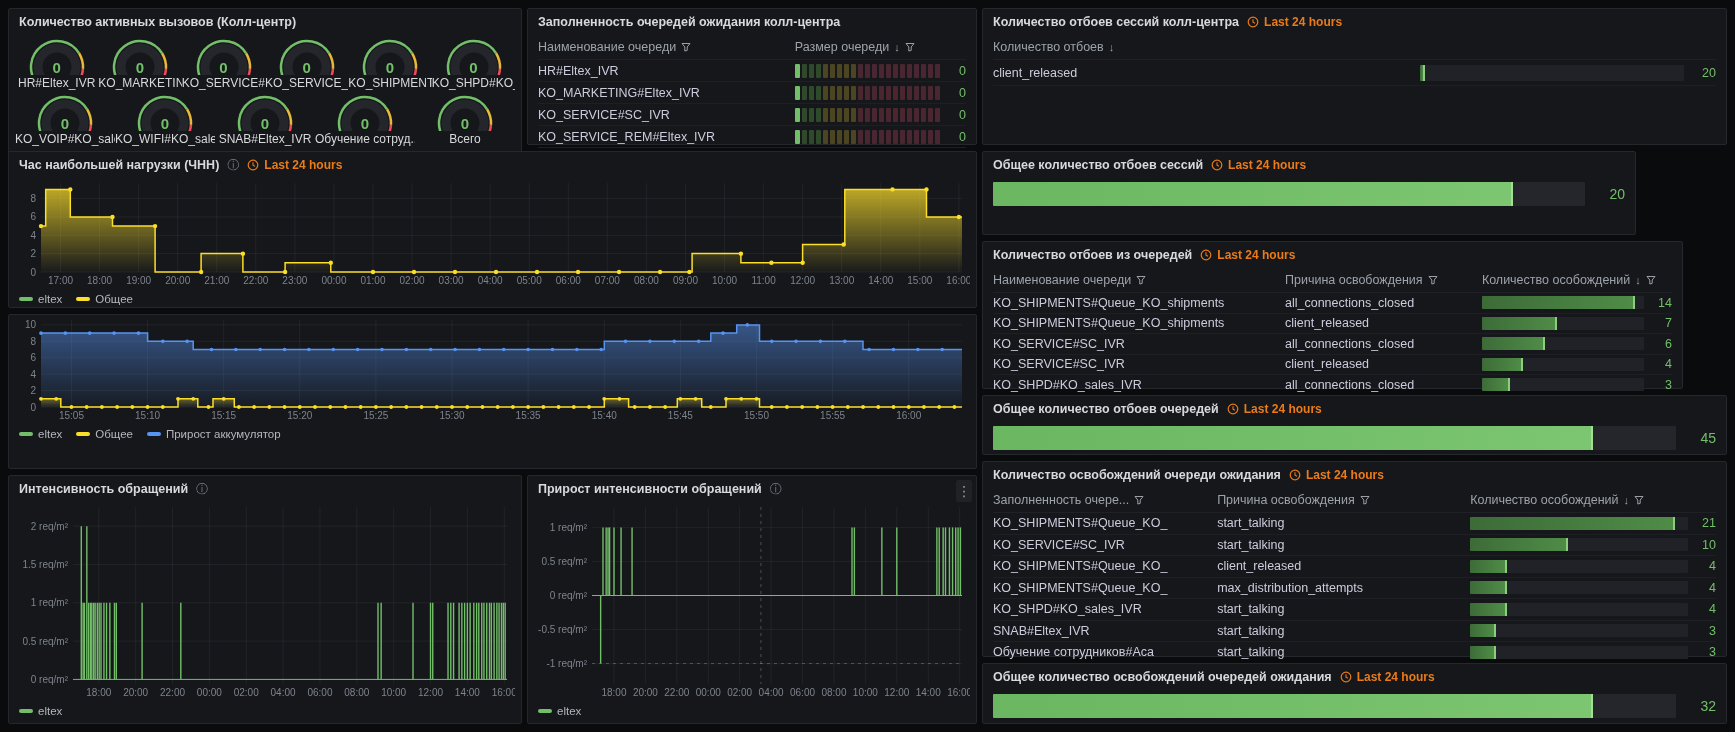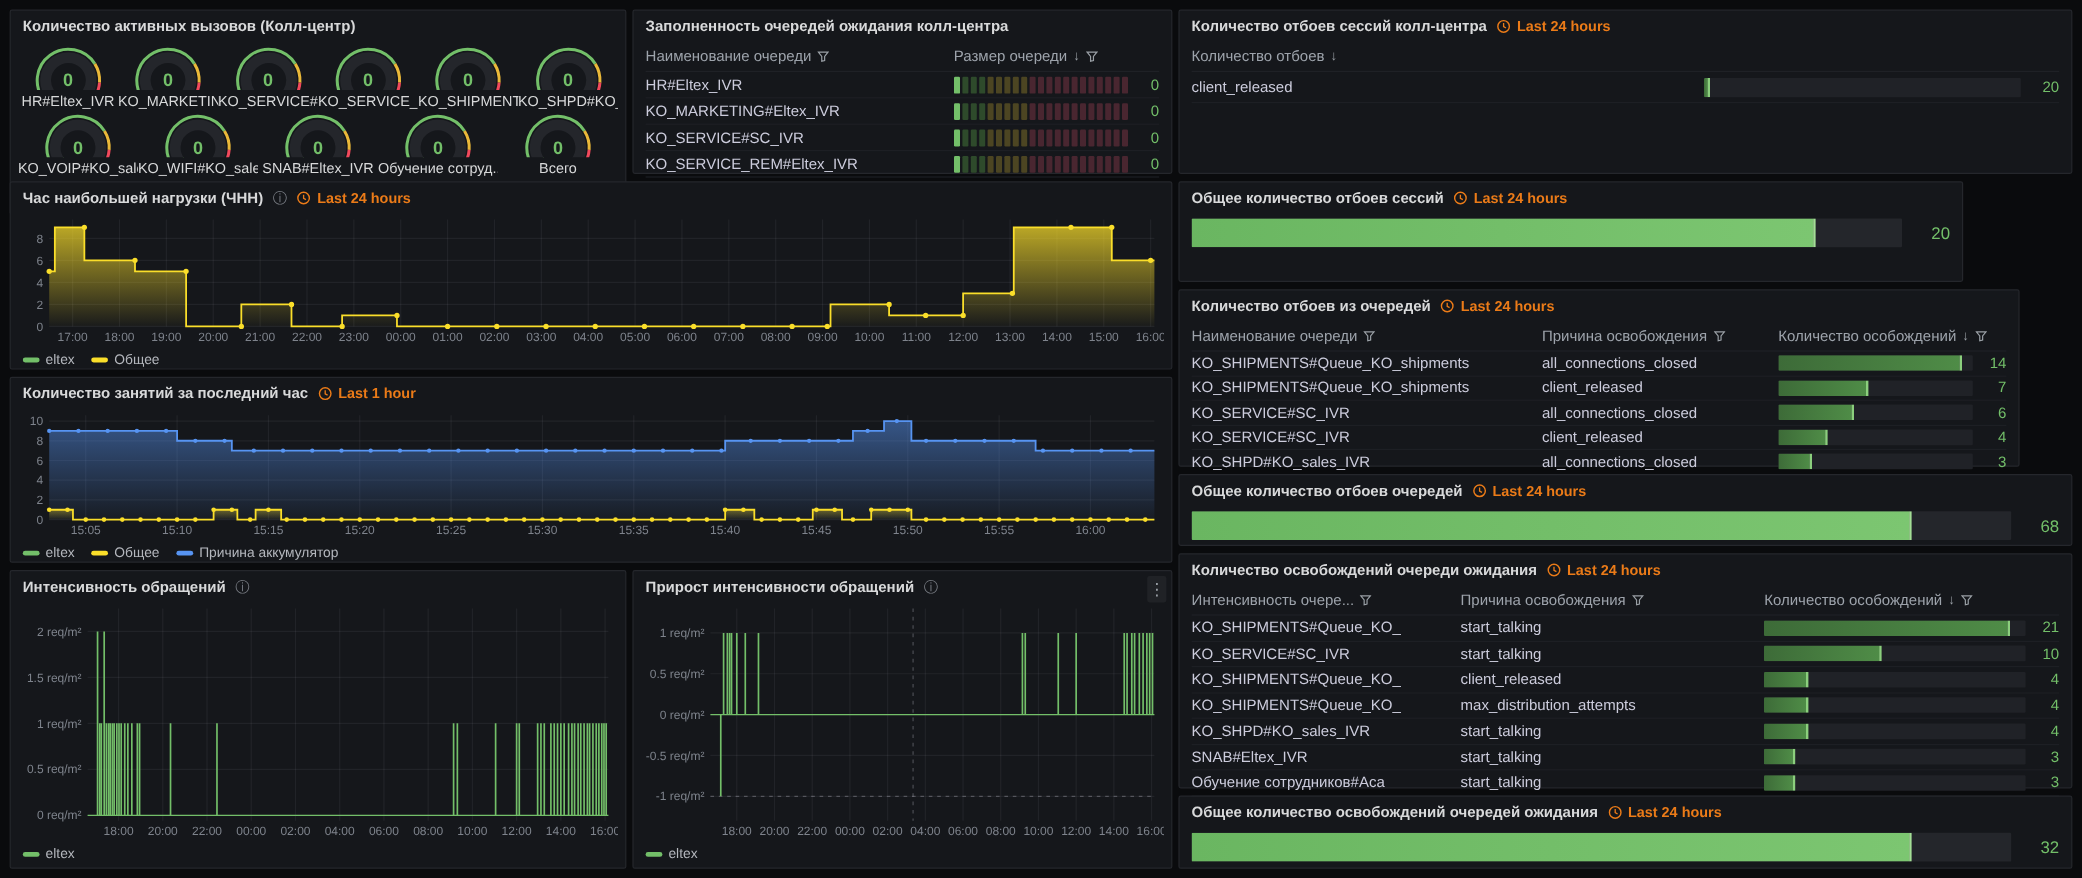--- a/index.html
+++ b/index.html
@@ -431,30 +431,20 @@
           <span>eltex</span>
         </span>
       <span class="li">
           <i style="background: rgb(250, 222, 42);"></i>
           <span>Общее</span>
         </span>
     </div>
   </div>
 
   <div class="panel" style="left:8px;top:314px;width:969px;height:155px">
-    <div class="p-head">
-      <span class="p-title">Количество занятий за последний час</span>
-      <span class="timerange">
-          <svg class="clock-svg" width="12" height="12" viewBox="0 0 12 12">
-            <circle cx="6" cy="6" r="4.8" fill="none" stroke="#eb7b18" stroke-width="1.2"></circle>
-            <path d="M6 3.2v3l2 1.1" stroke="#eb7b18" stroke-width="1.1" fill="none"></path>
-          </svg>
-          <span>Last 1 hour</span>
-        </span>
-    </div>
     <svg id="c2" width="953" height="107" style="margin:0 8px">
         <line x1="54.446280991735534" x2="54.446280991735534" y1="5" y2="92" stroke="rgba(240,245,255,0.06)"></line>
         <text x="54.446280991735534" y="104" text-anchor="middle" fill="#7e838c" font-size="10">15:05</text>
         <line x1="130.56198347107437" x2="130.56198347107437" y1="5" y2="92" stroke="rgba(240,245,255,0.06)"></line>
         <text x="130.56198347107437" y="104" text-anchor="middle" fill="#7e838c" font-size="10">15:10</text>
         <line x1="206.67768595041323" x2="206.67768595041323" y1="5" y2="92" stroke="rgba(240,245,255,0.06)"></line>
         <text x="206.67768595041323" y="104" text-anchor="middle" fill="#7e838c" font-size="10">15:15</text>
         <line x1="282.7933884297521" x2="282.7933884297521" y1="5" y2="92" stroke="rgba(240,245,255,0.06)"></line>
         <text x="282.7933884297521" y="104" text-anchor="middle" fill="#7e838c" font-size="10">15:20</text>
         <line x1="358.90909090909093" x2="358.90909090909093" y1="5" y2="92" stroke="rgba(240,245,255,0.06)"></line>
@@ -605,21 +595,21 @@
       <span class="li">
           <i style="background: rgb(115, 191, 105);"></i>
           <span>eltex</span>
         </span>
       <span class="li">
           <i style="background: rgb(250, 222, 42);"></i>
           <span>Общее</span>
         </span>
       <span class="li">
           <i style="background: rgb(87, 148, 242);"></i>
-          <span>Причина аккумулятор</span>
+          <span>Прирост аккумулятор</span>
         </span>
     </div>
   </div>
 
   <div class="panel" style="left:8px;top:475px;width:514px;height:249px">
     <div class="p-head">
       <span class="p-title">Интенсивность обращений</span>
       <span class="info-ic">ⓘ</span>
     </div>
     <svg id="c3" width="498" height="197" style="margin:0 8px">
@@ -900,39 +890,39 @@
             <circle cx="6" cy="6" r="4.8" fill="none" stroke="#eb7b18" stroke-width="1.2"></circle>
             <path d="M6 3.2v3l2 1.1" stroke="#eb7b18" stroke-width="1.1" fill="none"></path>
           </svg>
           <span>Last 24 hours</span>
         </span>
     </div>
     <div class="bargauge">
       <div class="bg-track">
           <div class="bg-fill" style="width: 87.5%;"></div>
         </div>
-      <div class="bg-value">68</div>
+      <div class="bg-value">45</div>
     </div>
   </div>
 
   <div class="panel" style="left:982px;top:461px;width:745px;height:196px">
     <div class="p-head">
       <span class="p-title">Количество освобождений очереди ожидания</span>
       <span class="timerange">
           <svg class="clock-svg" width="12" height="12" viewBox="0 0 12 12">
             <circle cx="6" cy="6" r="4.8" fill="none" stroke="#eb7b18" stroke-width="1.2"></circle>
             <path d="M6 3.2v3l2 1.1" stroke="#eb7b18" stroke-width="1.1" fill="none"></path>
           </svg>
           <span>Last 24 hours</span>
         </span>
     </div>
     <div class="tbl">
       <div class="thead">
         <div class="th" style="width:31%">
-            <span>Интенсивность очере...</span>
+            <span>Заполненность очере...</span>
             <svg width="10" height="10" viewBox="0 0 10 10">
               <path d="M1 1.5h8L6.2 5v3.4L3.8 9V5z" fill="none" stroke="#9aa0a6"></path>
             </svg>
           </div>
         <div class="th" style="width:35%">
             <span>Причина освобождения</span>
             <svg width="10" height="10" viewBox="0 0 10 10">
               <path d="M1 1.5h8L6.2 5v3.4L3.8 9V5z" fill="none" stroke="#9aa0a6"></path>
             </svg>
           </div>

